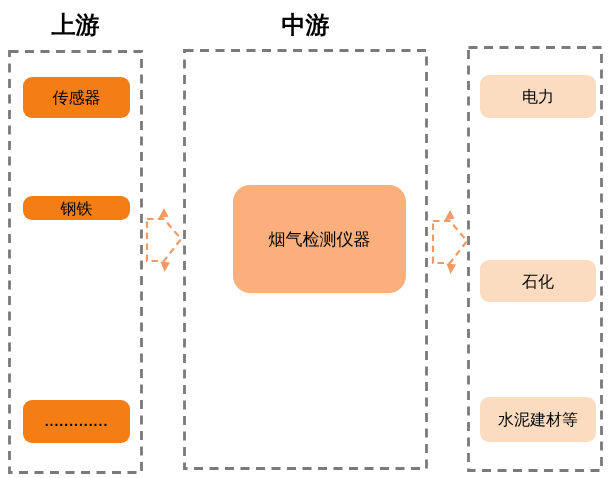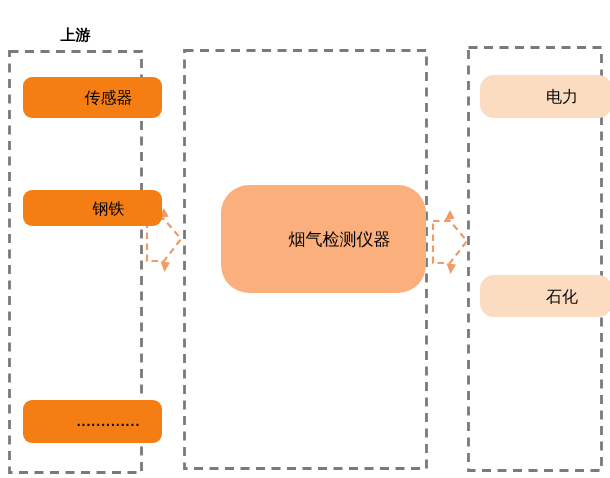--- a/index.html
+++ b/index.html
@@ -13,36 +13,36 @@
   html,body{margin:0;padding:0;background:#ffffff;}
   .stage{
     position:relative;width:610px;height:478px;overflow:hidden;background:#ffffff;
     font-family:"Liberation Sans","DejaVu Sans",sans-serif;color:var(--c-text);
   }
   svg.bg{position:absolute;left:0;top:0;}
   .dash-rect{fill:none;stroke:var(--c-dashed_border);stroke-width:2.8;stroke-dasharray:9 6.5;}
   .arrow-path{fill:none;stroke:var(--c-arrow);stroke-width:2.2;stroke-dasharray:6.5 4.5;stroke-linejoin:miter;}
   .arrow-head{fill:var(--c-arrow);stroke:none;}
   .col-title{
-    position:absolute;top:18px;height:34px;line-height:34px;
-    text-align:center;font-size:15px;font-weight:bold;color:#000;
+    position:absolute;top:8px;height:34px;line-height:34px;
+    text-align:center;font-size:24px;font-weight:bold;color:#000;
   }
   .t-up{left:8px;width:135px;}
   .t-mid{left:183px;width:245px;}
   .t-down{left:467px;width:136px;}
   .box{
     position:absolute;display:flex;align-items:center;justify-content:center;
-    text-align:center;white-space:pre-line;font-size:16px;line-height:19px;color:#000;padding-left:32px;
+    text-align:center;white-space:pre-line;font-size:16px;line-height:19px;color:#000;
   }
   .box.up{left:23px;width:107px;background:var(--c-upstream_box);border-radius:9px;}
   .box.mid{
-    left:221px;top:185px;width:173px;height:108px;background:var(--c-midstream_box);
-    border-radius:28px;font-size:17px;
+    left:233px;top:185px;width:173px;height:108px;background:var(--c-midstream_box);
+    border-radius:17px;font-size:17px;
   }
-  .box.down{left:480px;width:100px;background:var(--c-downstream_box);border-radius:14px;}
+  .box.down{left:480px;width:116px;background:var(--c-downstream_box);border-radius:9px;}
   .box.dots{font-weight:bold;letter-spacing:1px;font-size:14px;}
 </style>
 </head>
 <body>
 
 <div class="stage">
 
   <svg class="bg" width="610" height="478" viewBox="0 0 610 478">
     <rect class="dash-rect" x="9.5" y="51.5" width="132" height="421"></rect>
     <rect class="dash-rect" x="184.5" y="50.5" width="242" height="418"></rect>
@@ -54,23 +54,25 @@
       <path class="arrow-head" d="M15.5,51.5 L25,52.5 L19.5,62 Z"></path>
     </g>
     <g transform="translate(431,212)">
       <path class="arrow-path" d="M2,9 H19 L36,29 L19,51 H2 Z"></path>
       <path class="arrow-head" d="M19,-2 L13.5,8.5 L23.5,6.5 Z"></path>
       <path class="arrow-head" d="M15.5,51.5 L25,52.5 L19.5,62 Z"></path>
     </g>
   </svg>
 
   <div class="col-title t-up">上游</div>
+  <div class="col-title t-mid">中游</div>
 
   <div class="box up" style="top:77px;height:41px">传感器</div>
-  <div class="box up" style="top:190px;height:36px">钢铁</div>
+  <div class="box up" style="top:196px;height:24px">钢铁</div>
   <div class="box up dots" style="top:400px;height:43px">.............</div>
 
   <div class="box mid">烟气检测仪器</div>
 
   <div class="box down" style="top:75px;height:43px">电力</div>
-  <div class="box down" style="top:275px;height:42px">石化</div>
+  <div class="box down" style="top:260px;height:42px">石化</div>
+  <div class="box down" style="top:397px;height:45px">水泥建材等</div>
 
 </div>
 
 </body></html>

